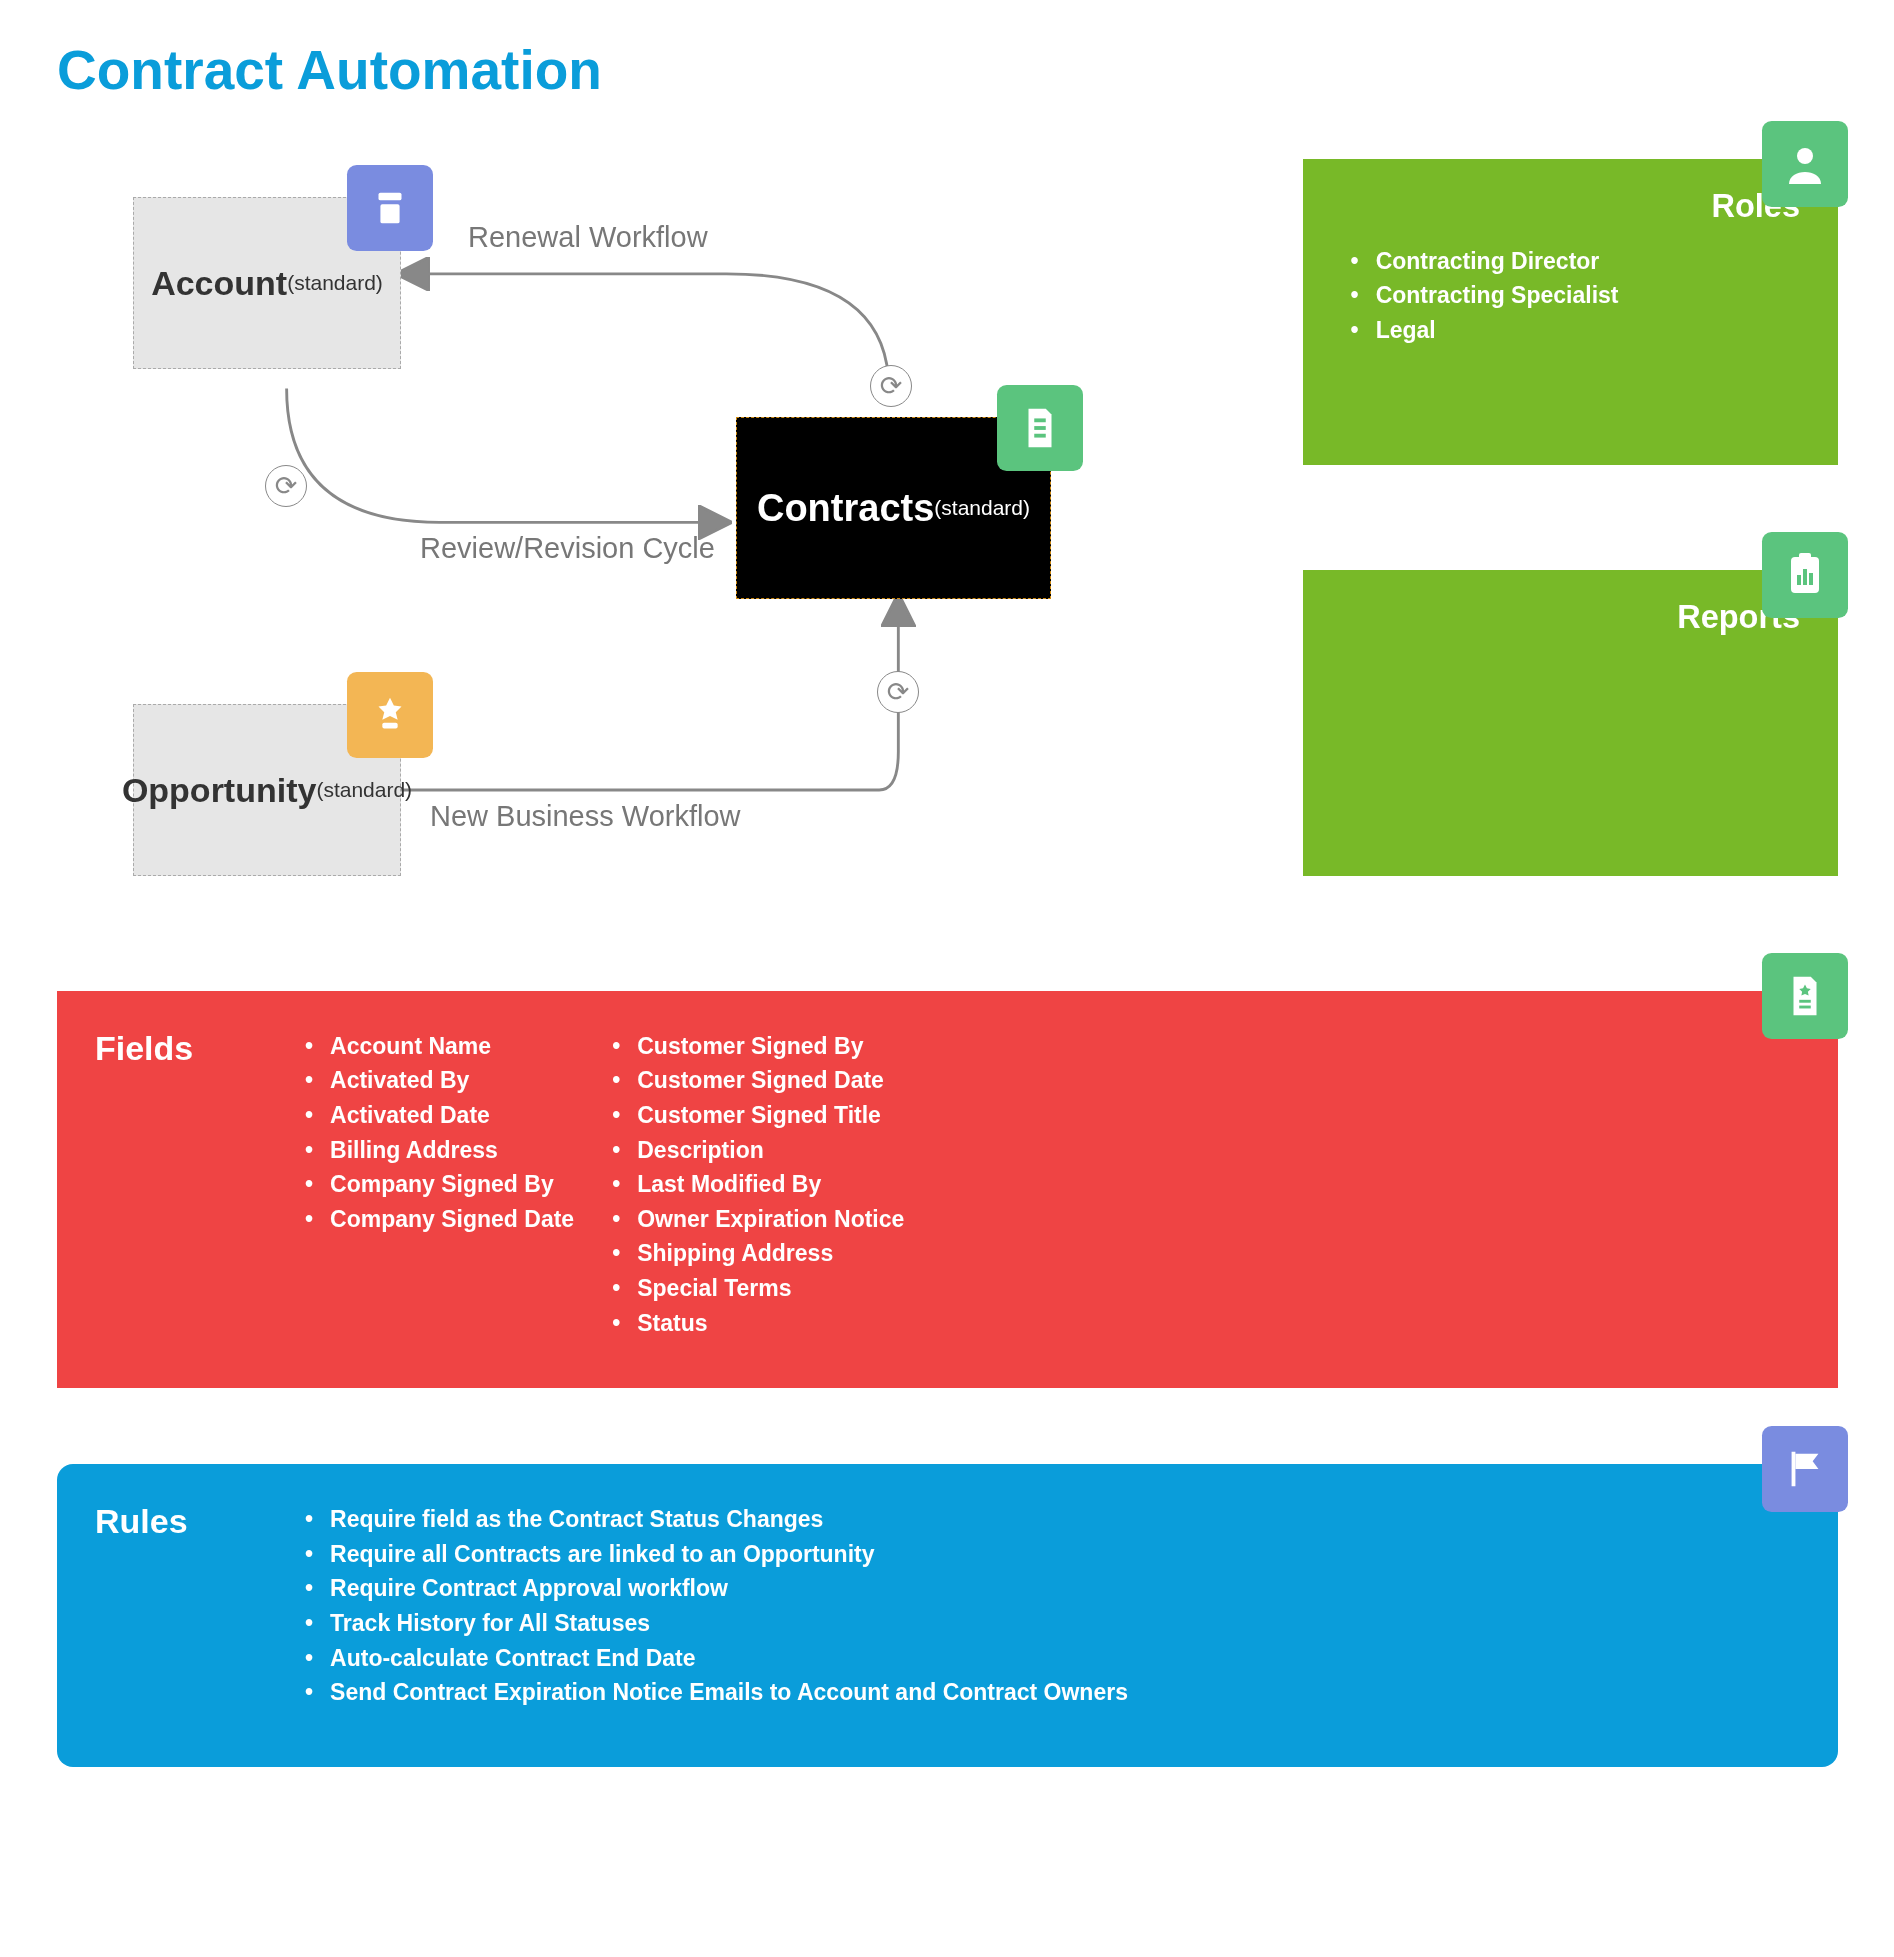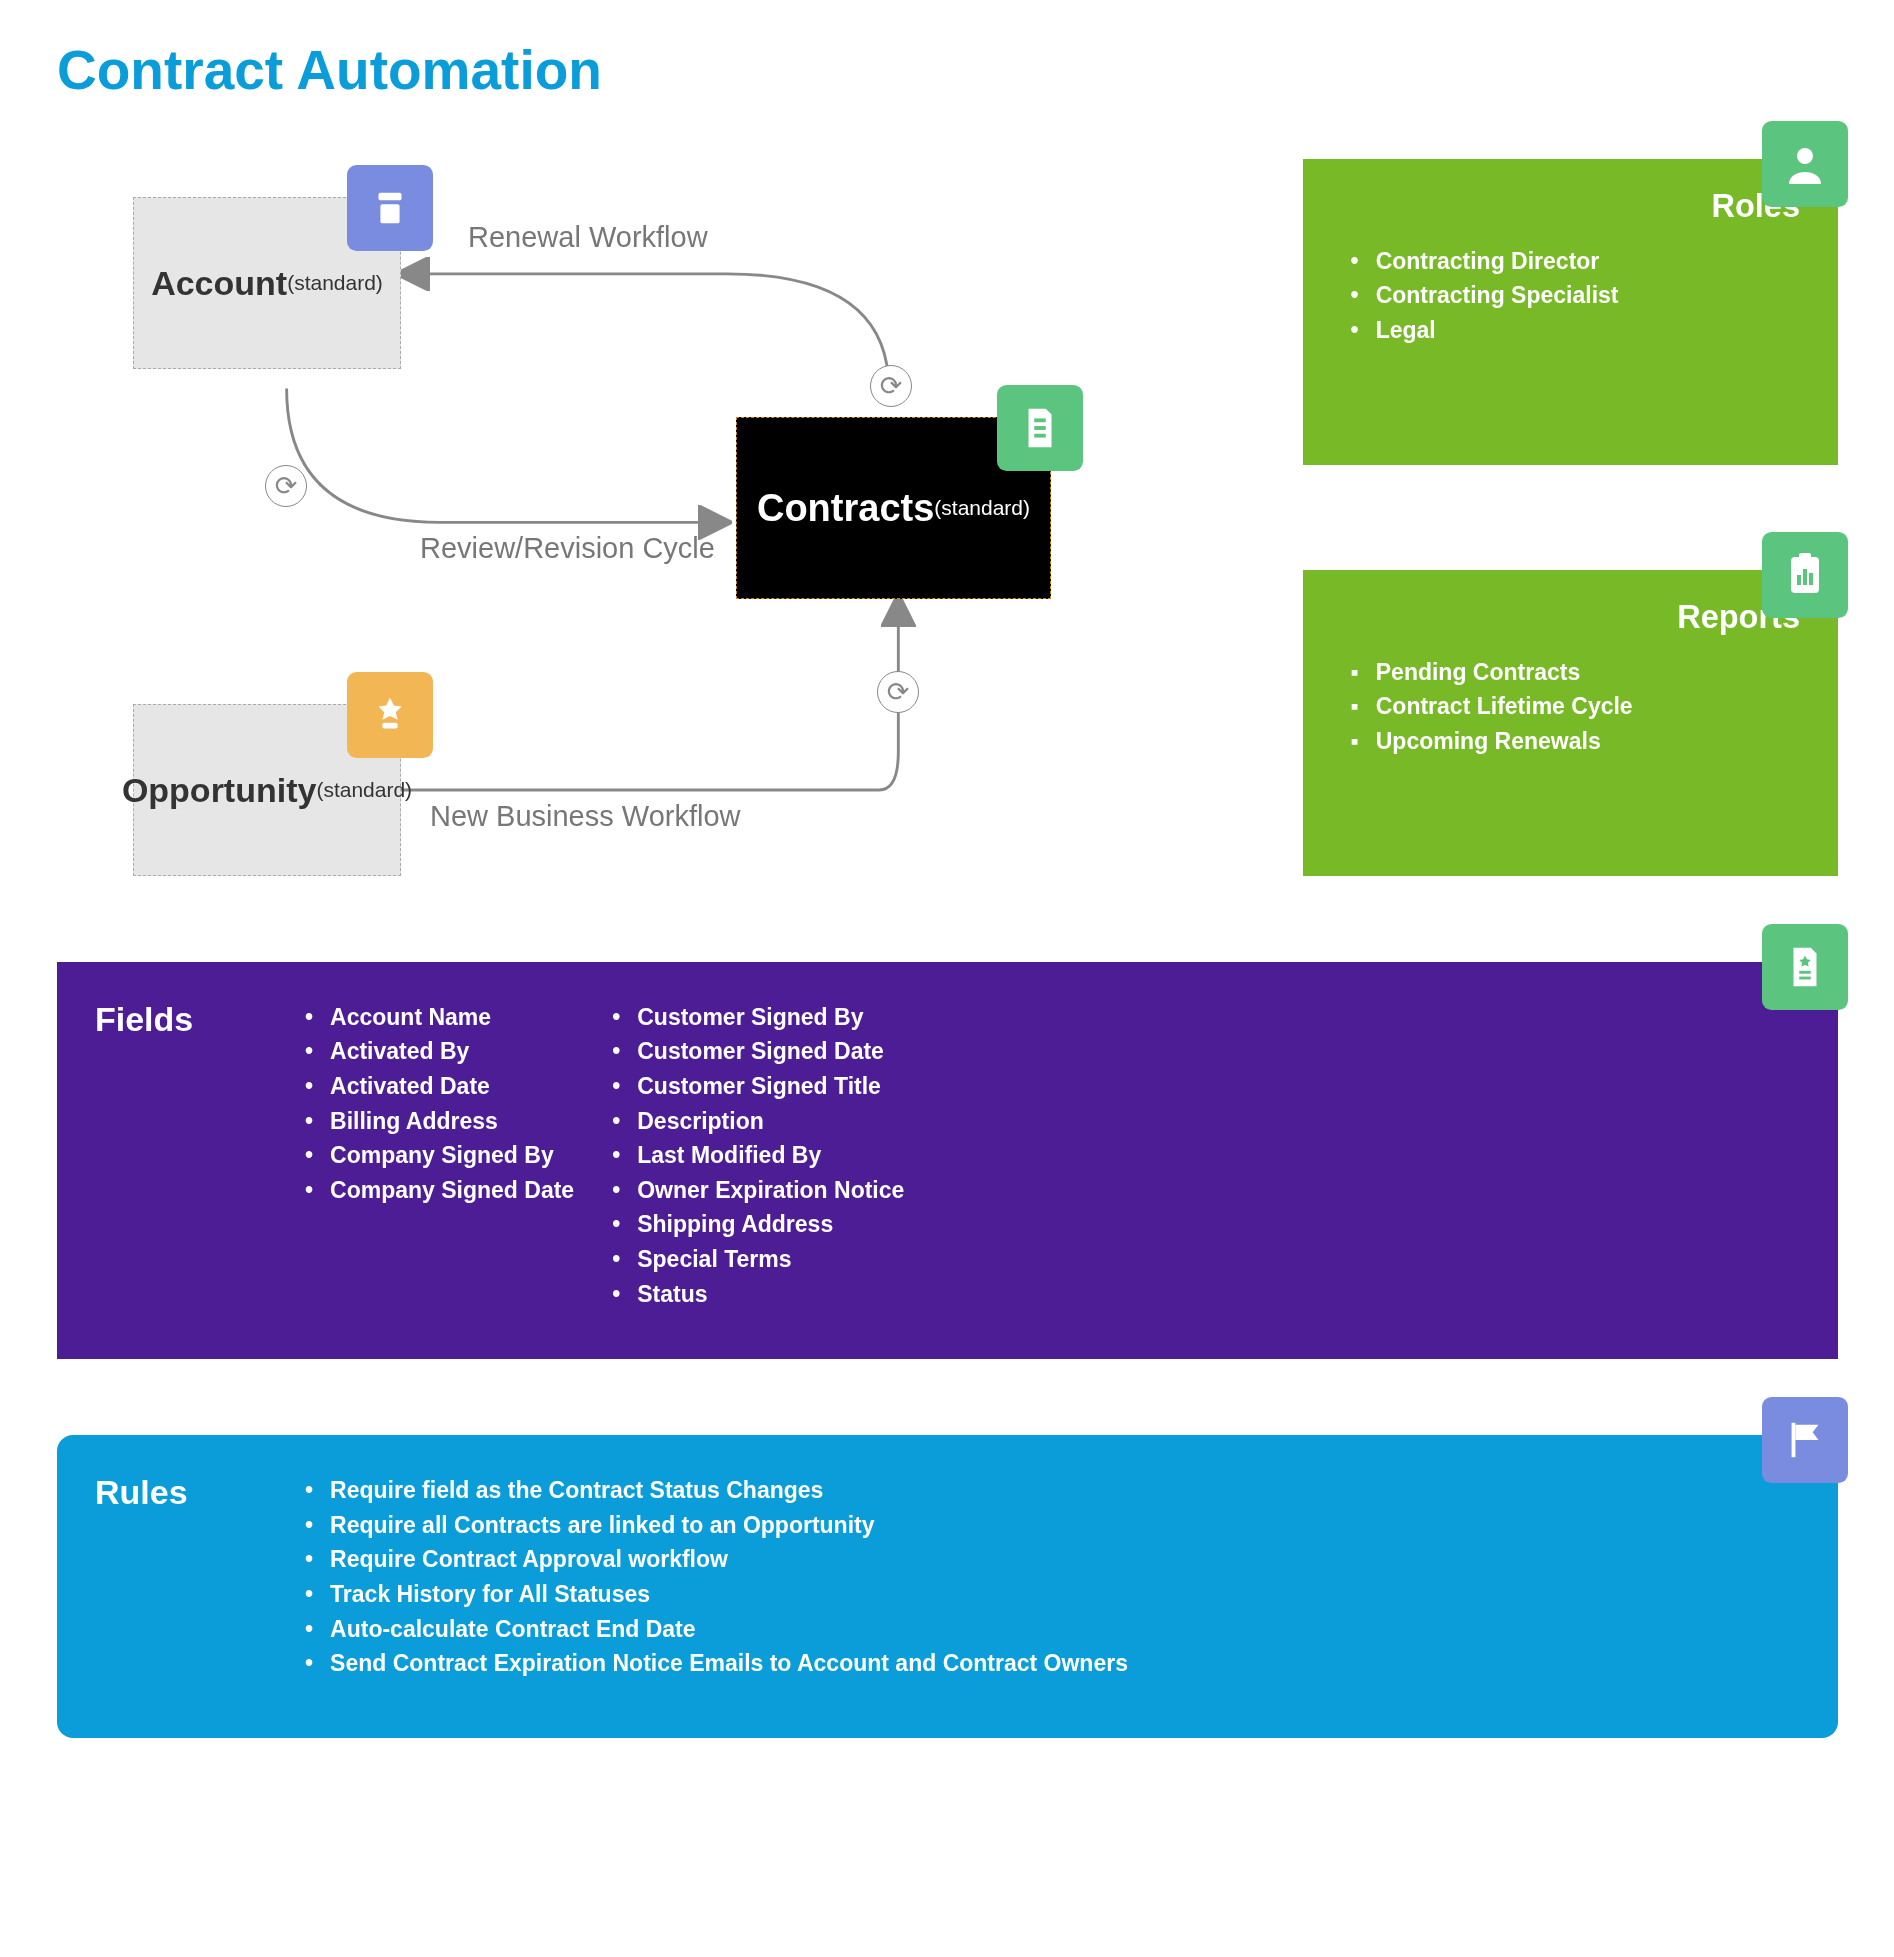--- a/index.html
+++ b/index.html
@@ -129,24 +129,25 @@
     border-radius: 9.6px;
     display: flex;
     align-items: center;
     justify-content: center;
   }
   .panel-icon.user-icon { background: #5bc47e; }
   .panel-icon.report-icon { background: #5bc47e; }
   .panel-icon svg { width: 48px; height: 48px; fill: #fff; }
   
   .fields-block {
-    background: #4c1d95;
+    background: #ef4444;
     color: #fff;
     padding: 38px 38px 48px 38px;
     position: relative;
+    margin-top: 29px;
     display: flex;
   }
   .fields-block .block-title {
     font-size: 34px;
     font-weight: 600;
     width: 210px;
     flex-shrink: 0;
   }
   .fields-cols {
     display: flex;
@@ -299,25 +300,20 @@
     <div class="panel-icon report-icon">
       <svg viewBox="0 0 24 24">
           <rect x="5" y="3" width="14" height="18" rx="2"></rect>
           <rect x="9" y="1" width="6" height="4" rx="1"></rect>
           <rect x="8" y="12" width="2" height="5" fill="#5bc47e"></rect>
           <rect x="11" y="9" width="2" height="8" fill="#5bc47e"></rect>
           <rect x="14" y="11" width="2" height="6" fill="#5bc47e"></rect>
         </svg>
     </div>
     <div class="panel-title">Reports</div>
-    <ul>
-      <li>Pending Contracts</li>
-      <li>Contract Lifetime Cycle</li>
-      <li>Upcoming Renewals</li>
-    </ul>
   </div>
 
 </div>
 
 <div class="fields-block">
   <div class="fields-icon">
     <svg viewBox="0 0 24 24">
         <path d="M6 2h9l3 3v17H6z"></path>
         <path d="M12 6l1 2 2 .3-1.5 1.5.4 2L12 11l-1.9.8.4-2L9 8.3 11 8z" fill="#5bc47e"></path>
         <rect x="9" y="14" width="6" height="1.5" fill="#5bc47e"></rect>

